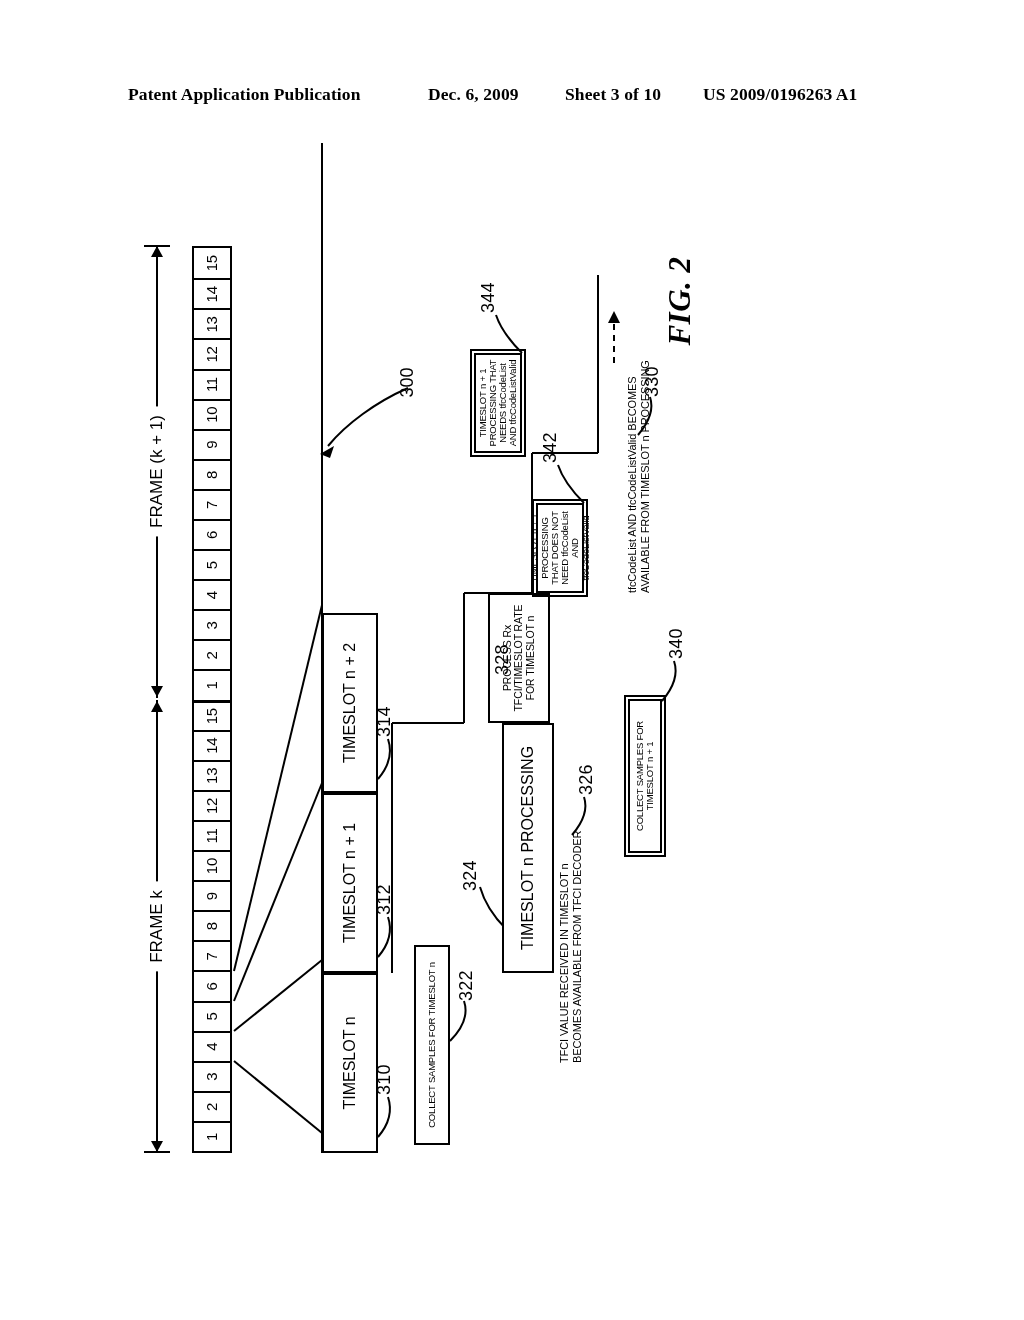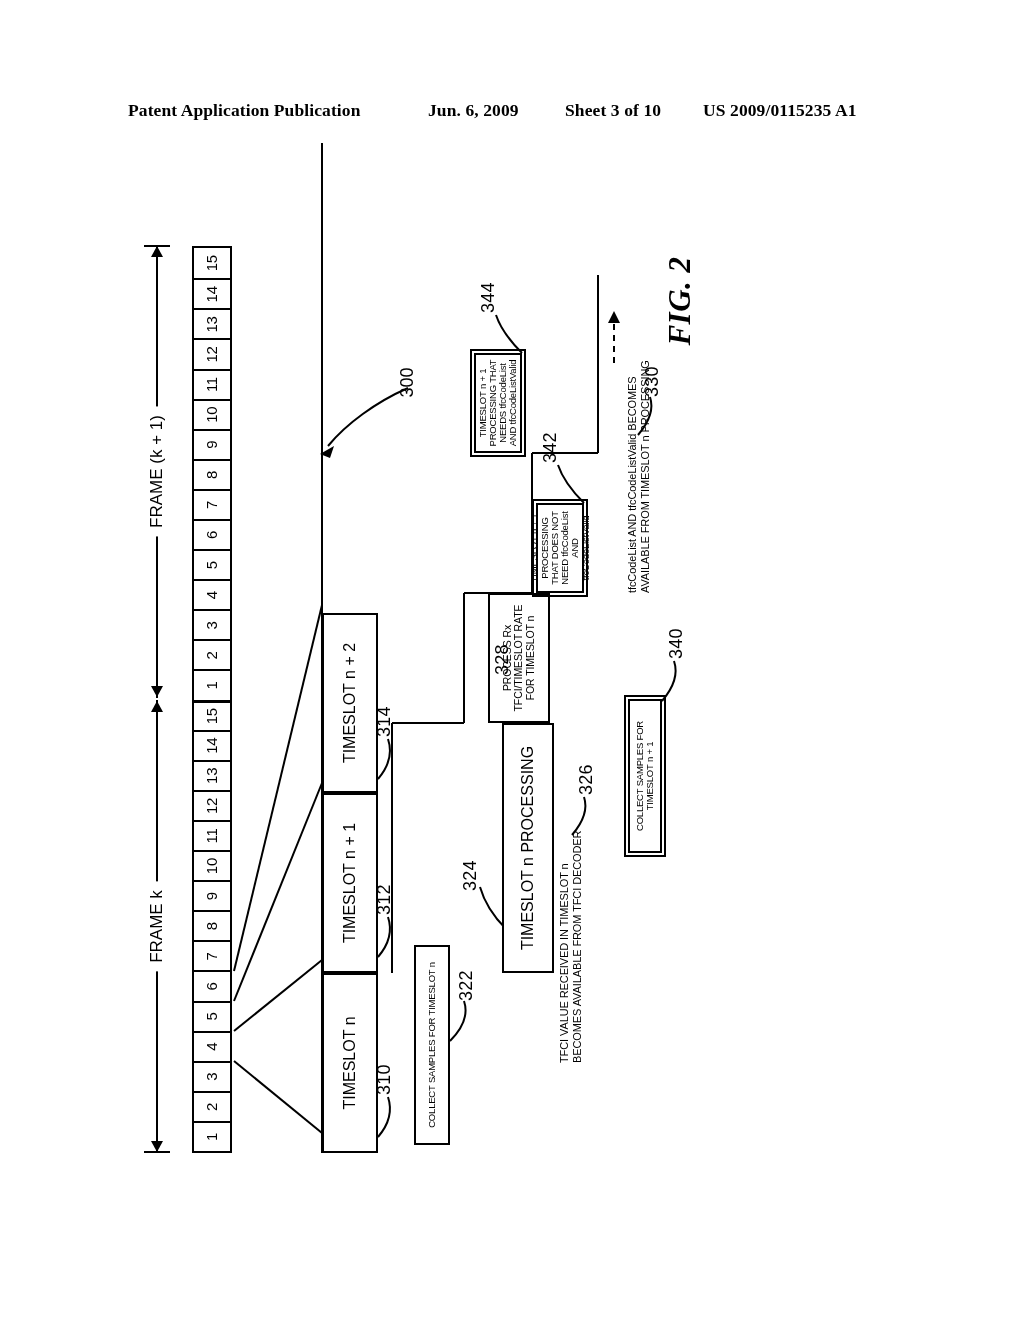--- a/index.html
+++ b/index.html
@@ -13,21 +13,21 @@
     height: 1320px;
     position: relative;
     font-family: "Liberation Sans", sans-serif;
     color: #000000;
     overflow: hidden;
   }
 
   
   #page-header {
     position: absolute;
-    top: 100px;
+    top: 84px;
     left: 0;
     width: 1024px;
     height: 28px;
     font-family: "Liberation Serif", serif;
     font-weight: bold;
     font-size: 17.5px;
     letter-spacing: 0.1px;
     white-space: nowrap;
   }
   #page-header .h-pub   { position: absolute; left: 128px; top: 0; }
@@ -179,23 +179,23 @@
     font-size: 18px;
     transform: rotate(-90deg);
     transform-origin: 50% 50%;
   }
 </style>
 </head>
 <body>
 
 <div id="page-header">
   <span class="h-pub">Patent Application Publication</span>
-  <span class="h-date">Jun. 6, 2009</span>
+  <span class="h-date">Dec. 6, 2009</span>
   <span class="h-sheet">Sheet 3 of 10</span>
-  <span class="h-num">US 2009/0115235 A1</span>
+  <span class="h-num">US 2009/0196263 A1</span>
 </div>
 
 <div id="fig-caption">FIG. 2</div>
 
 <div id="figure-canvas">
 
   <div class="frame-span" style="left:0px; top:-52px; width:453px;">
     <div class="span-line"></div>
     <div class="cap left"></div>
     <div class="arrow left"></div>

